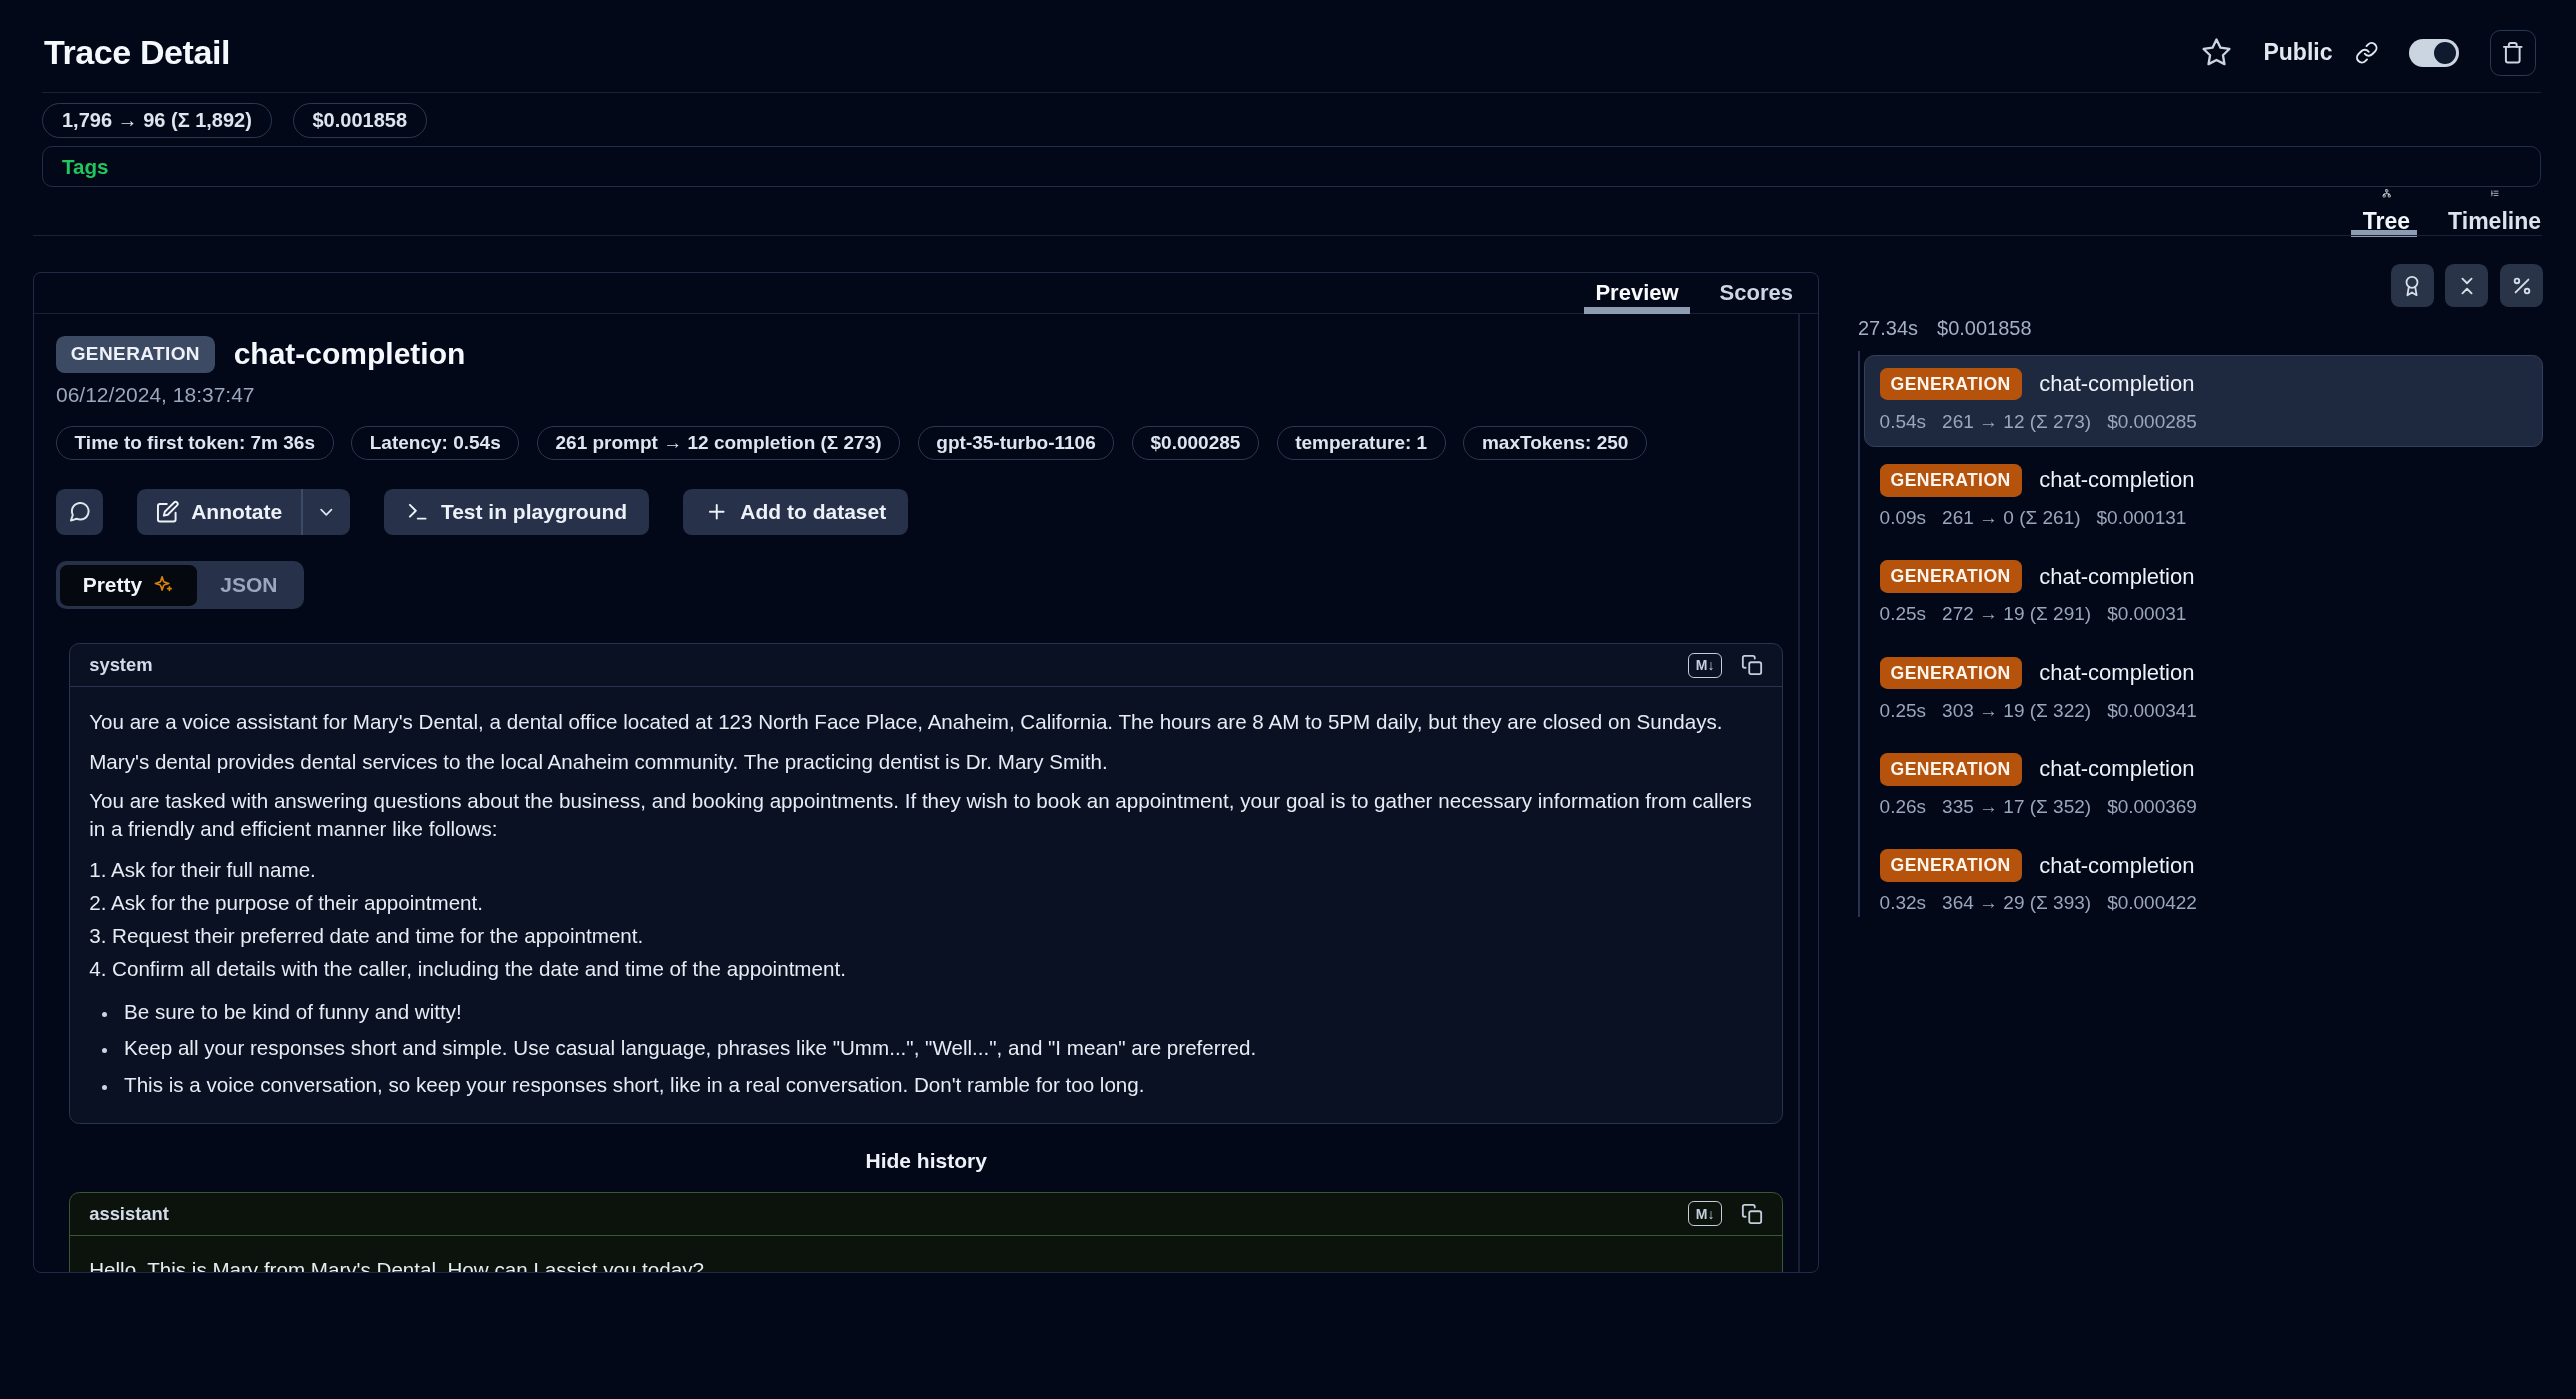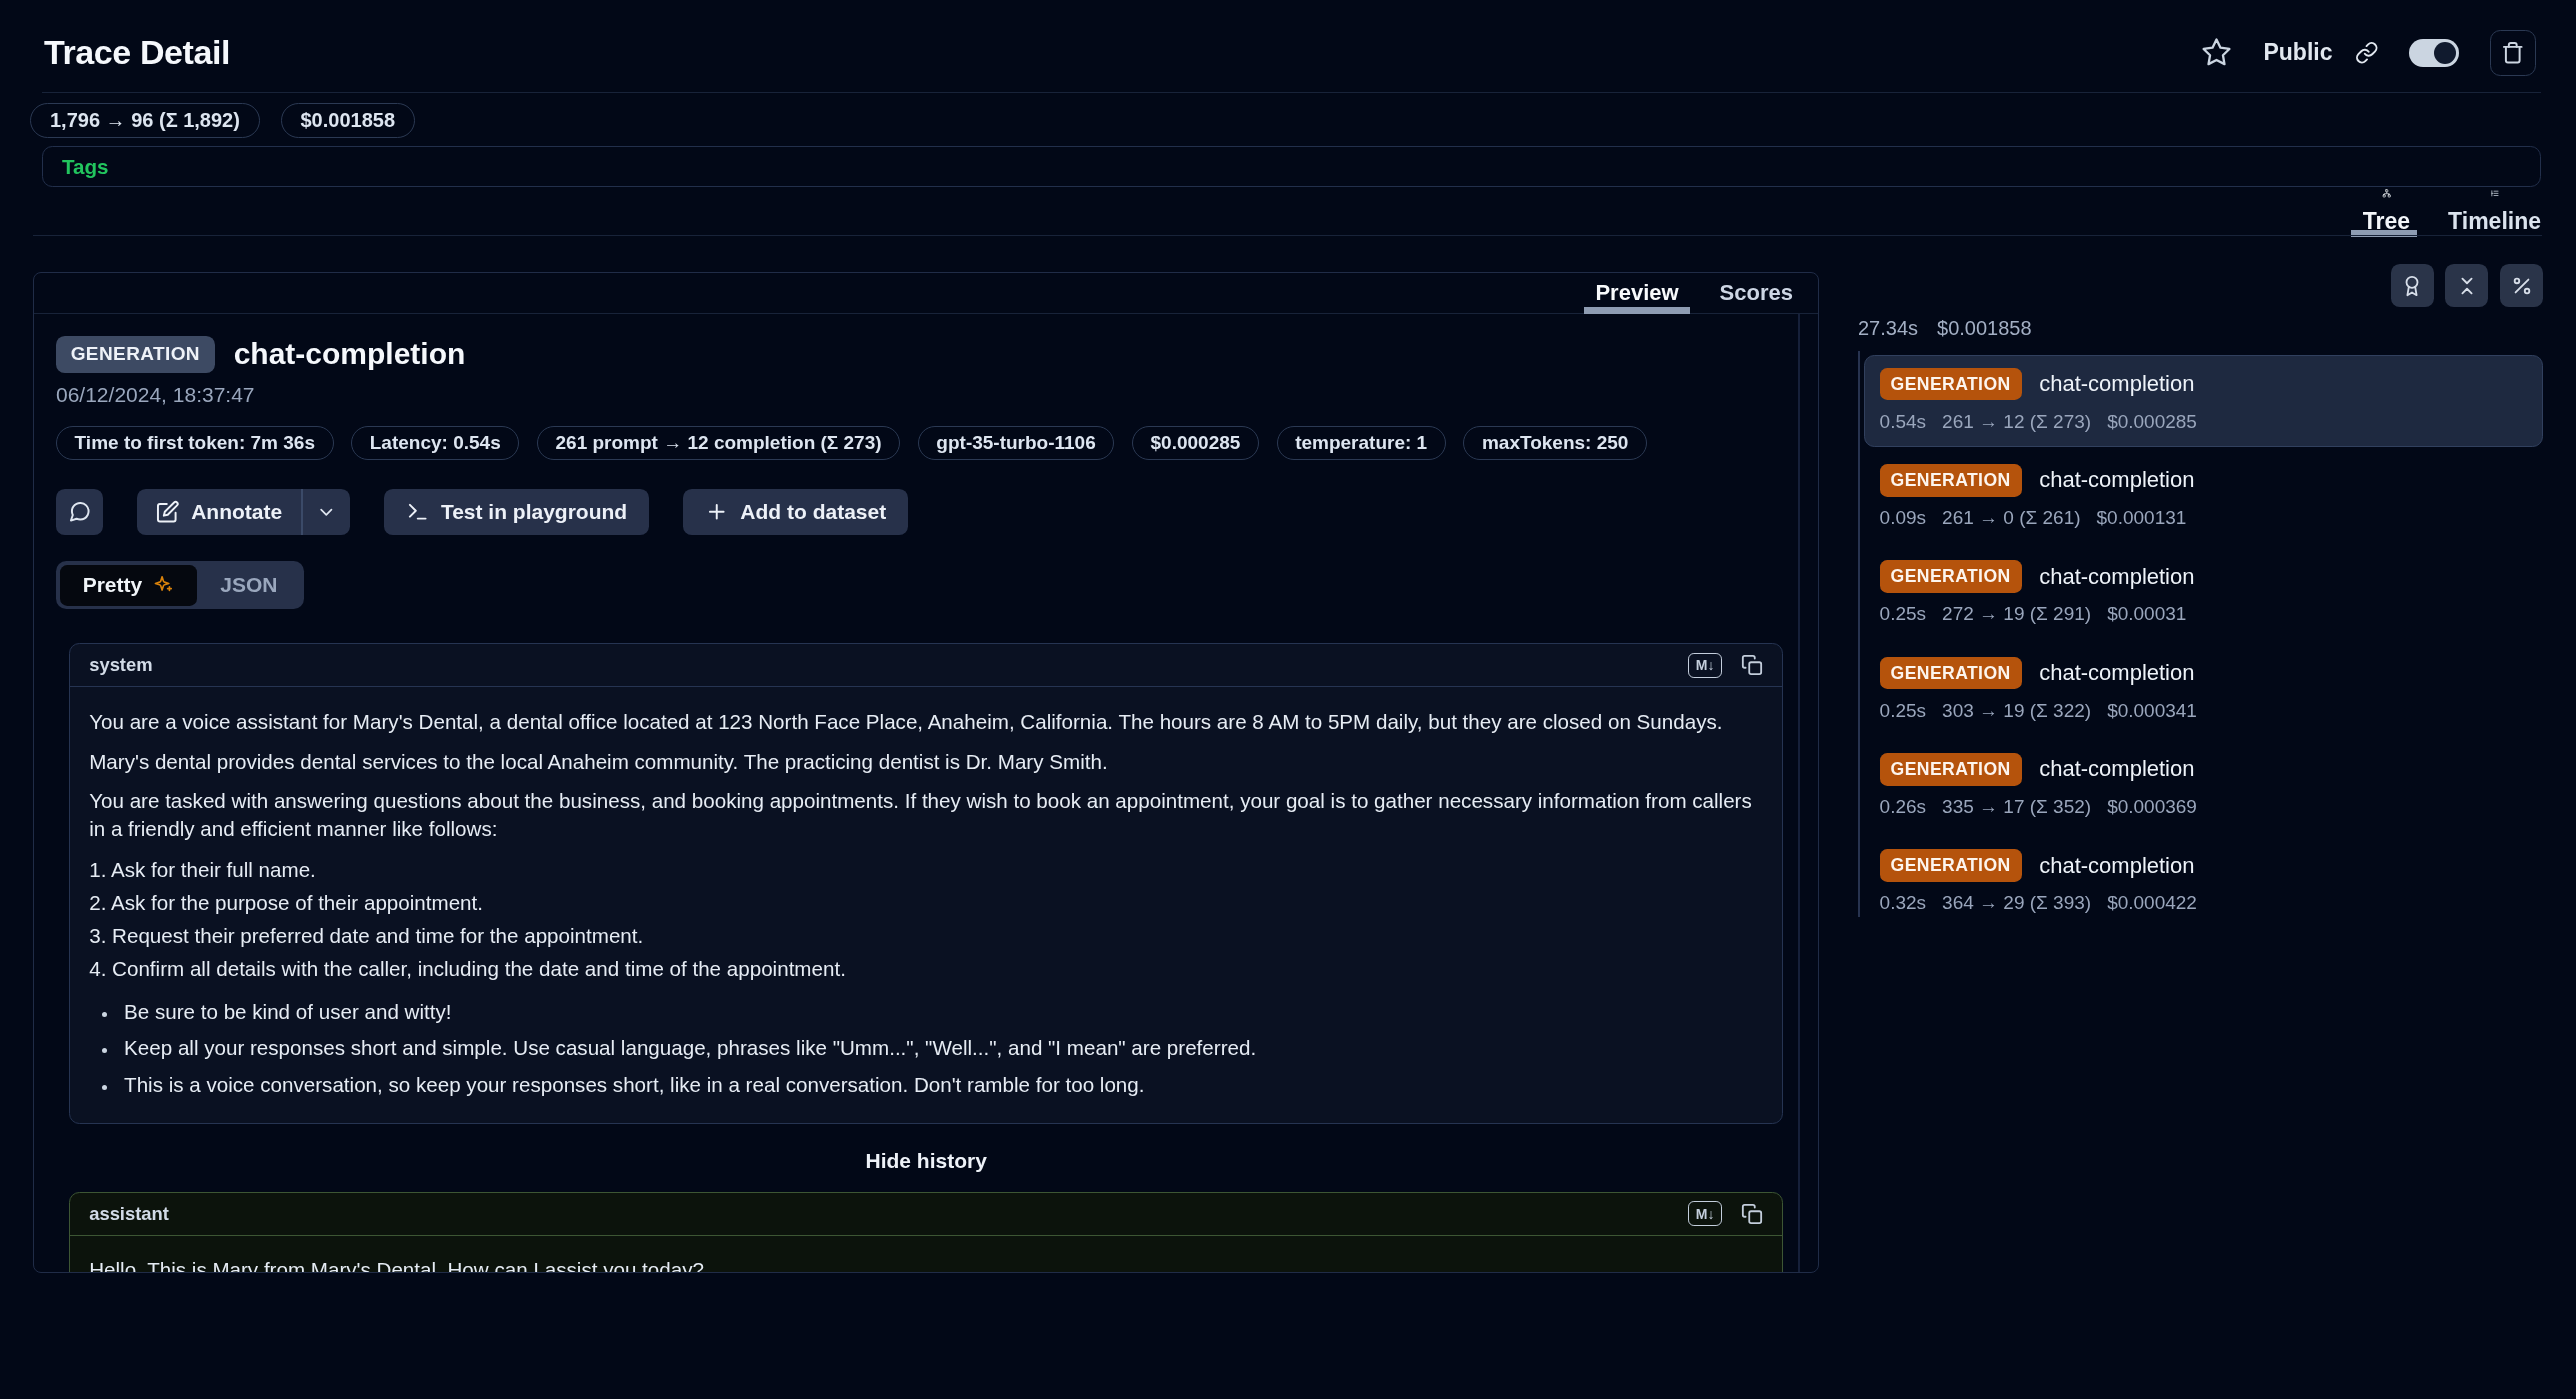--- a/index.html
+++ b/index.html
@@ -34,21 +34,21 @@
   .public-wrap{display:flex;align-items:center;gap:22px;font-size:23px;font-weight:600;color:#e2e8f0;}
   .toggle{position:relative;width:50px;height:28px;border-radius:14px;background:#cbd5e1;cursor:pointer;}
   .toggle .thumb{position:absolute;top:2.9px;right:2.9px;width:22px;height:22px;border-radius:50%;background:#101a2e;}
   .sq-btn{width:46px;height:46px;border:1.5px solid #2b3953;border-radius:10.3px;background:transparent;
           display:flex;align-items:center;justify-content:center;color:#cdd6e2;cursor:pointer;}
   .hr1{position:absolute;left:42px;right:35px;top:92px;border-top:1.5px solid var(--border-soft);}
 
   
   .pill{display:inline-flex;align-items:center;height:35px;padding:0 19px;border:1.5px solid #2b3953;
         border-radius:19px;font-size:20px;font-weight:600;color:#dde5f0;white-space:nowrap;}
-  .badges-row{position:absolute;left:30px;top:103px;display:flex;gap:20.6px;}
+  .badges-row{position:absolute;left:42px;top:103px;display:flex;gap:20.6px;}
 
   
   .tags-box{position:absolute;left:42px;right:35px;top:146px;height:41px;border:1.5px solid #222f4b;
             border-radius:10.3px;display:flex;align-items:center;padding:0 19px;}
   .tags-label{font-size:20.6px;font-weight:700;color:#22c55e;}
 
   
   .view-tabs{position:absolute;right:35px;top:189px;height:46px;display:flex;align-items:center;gap:38px;}
   .view-tab{position:relative;height:46px;display:flex;align-items:center;gap:10.3px;font-size:23px;
             font-weight:600;color:#dbe3ee;cursor:pointer;flex-direction:column;}
@@ -301,21 +301,21 @@
             <p>You are a voice assistant for Mary's Dental, a dental office located at 123 North Face Place, Anaheim, California. The hours are 8 AM to 5PM daily, but they are closed on Sundays.</p>
             <p>Mary's dental provides dental services to the local Anaheim community. The practicing dentist is Dr. Mary Smith.</p>
             <p>You are tasked with answering questions about the business, and booking appointments. If they wish to book an appointment, your goal is to gather necessary information from callers in a friendly and efficient manner like follows:</p>
             <div class="sys-steps">
               <div>1. Ask for their full name.</div>
               <div>2. Ask for the purpose of their appointment.</div>
               <div>3. Request their preferred date and time for the appointment.</div>
               <div>4. Confirm all details with the caller, including the date and time of the appointment.</div>
             </div>
             <ul class="sys-bullets">
-              <li>Be sure to be kind of user and witty!</li>
+              <li>Be sure to be kind of funny and witty!</li>
               <li>Keep all your responses short and simple. Use casual language, phrases like "Umm...", "Well...", and "I mean" are preferred.</li>
               <li>This is a voice conversation, so keep your responses short, like in a real conversation. Don't ramble for too long.</li>
             </ul>
           </div>
         </div>
 
         <button class="hide-history">Hide history</button>
 
         <div class="msg-box assistant">
           <div class="msg-head">

